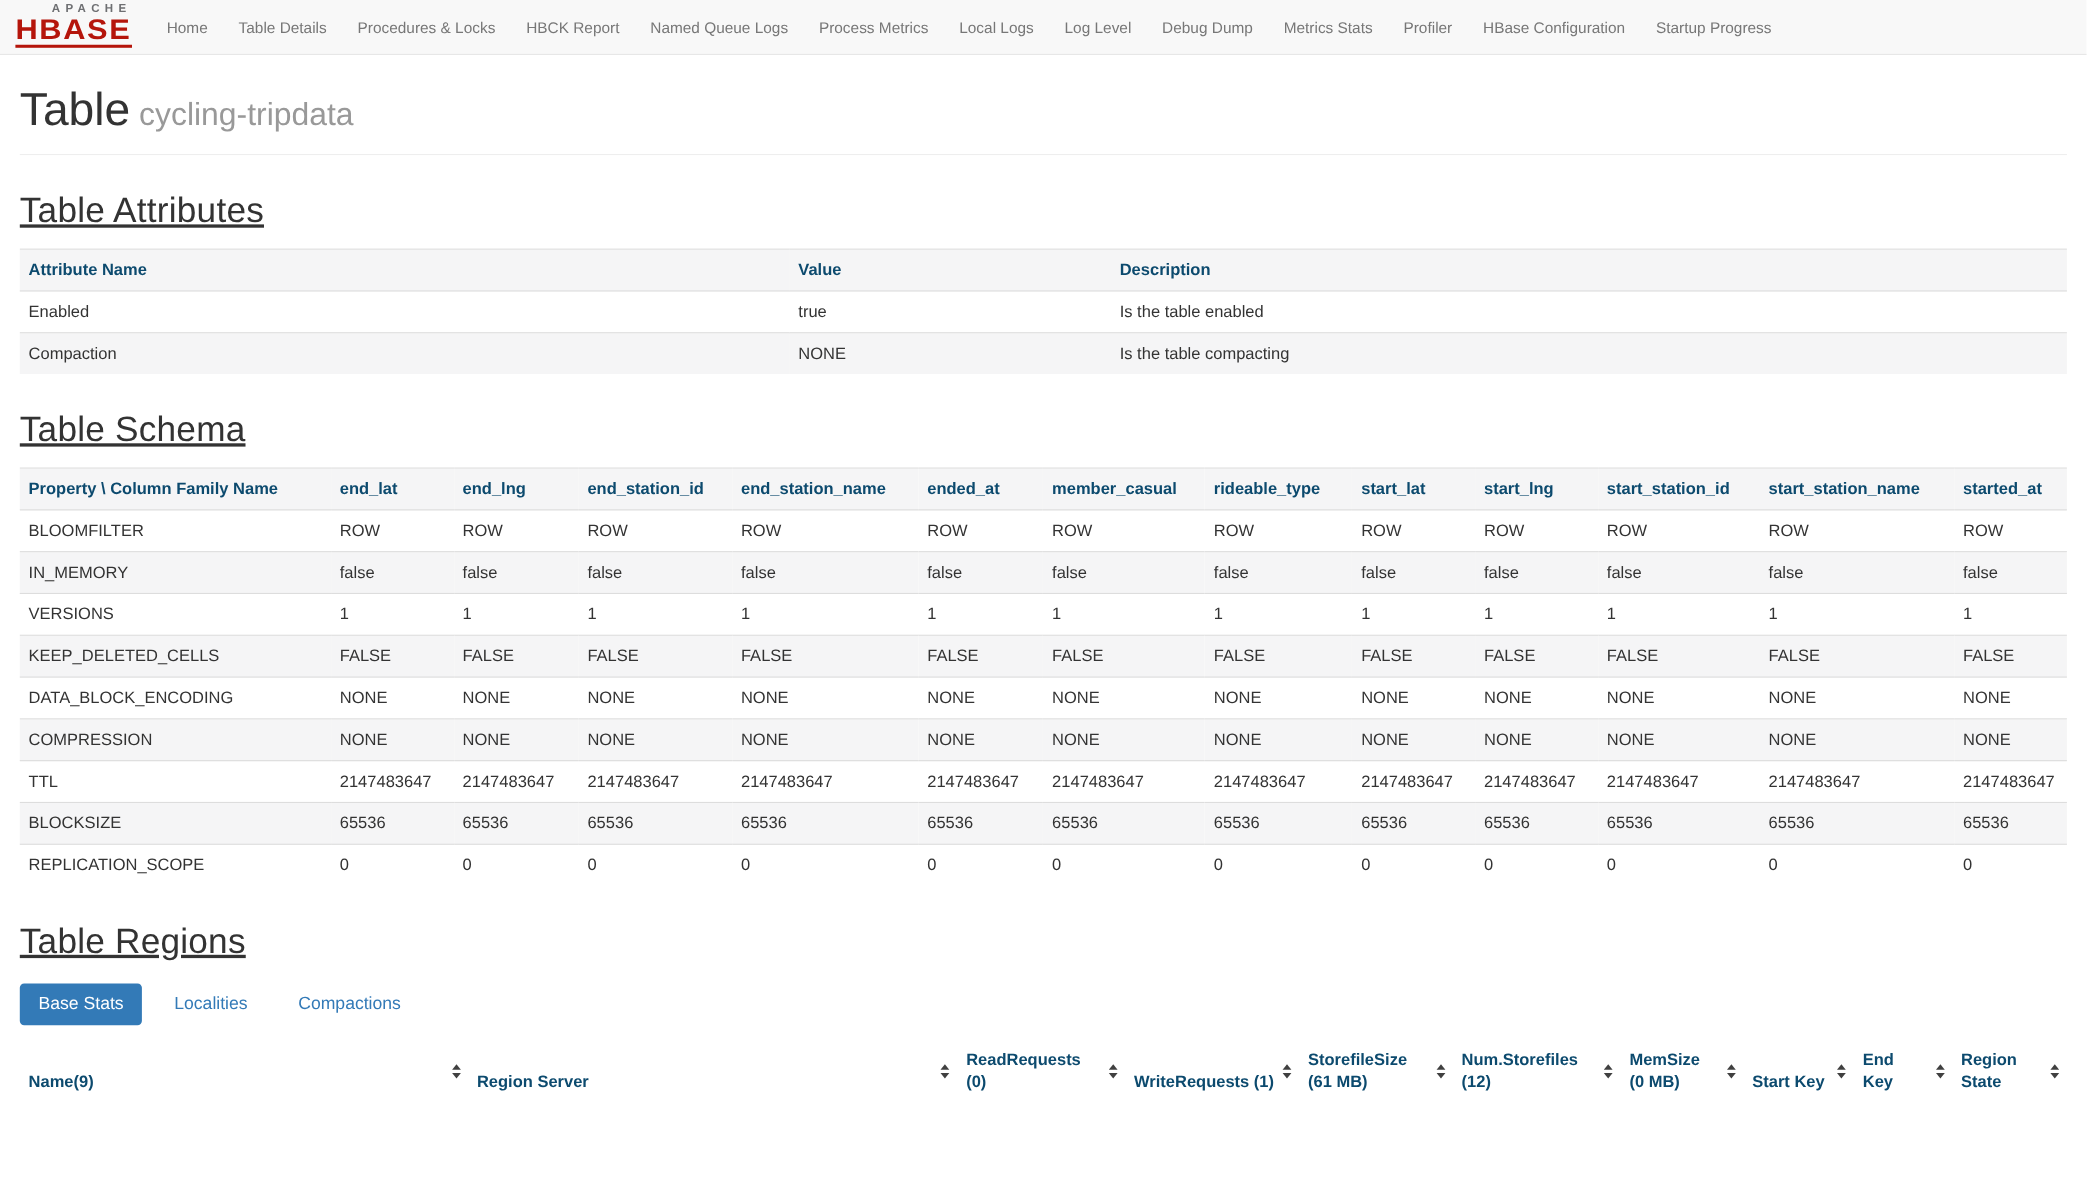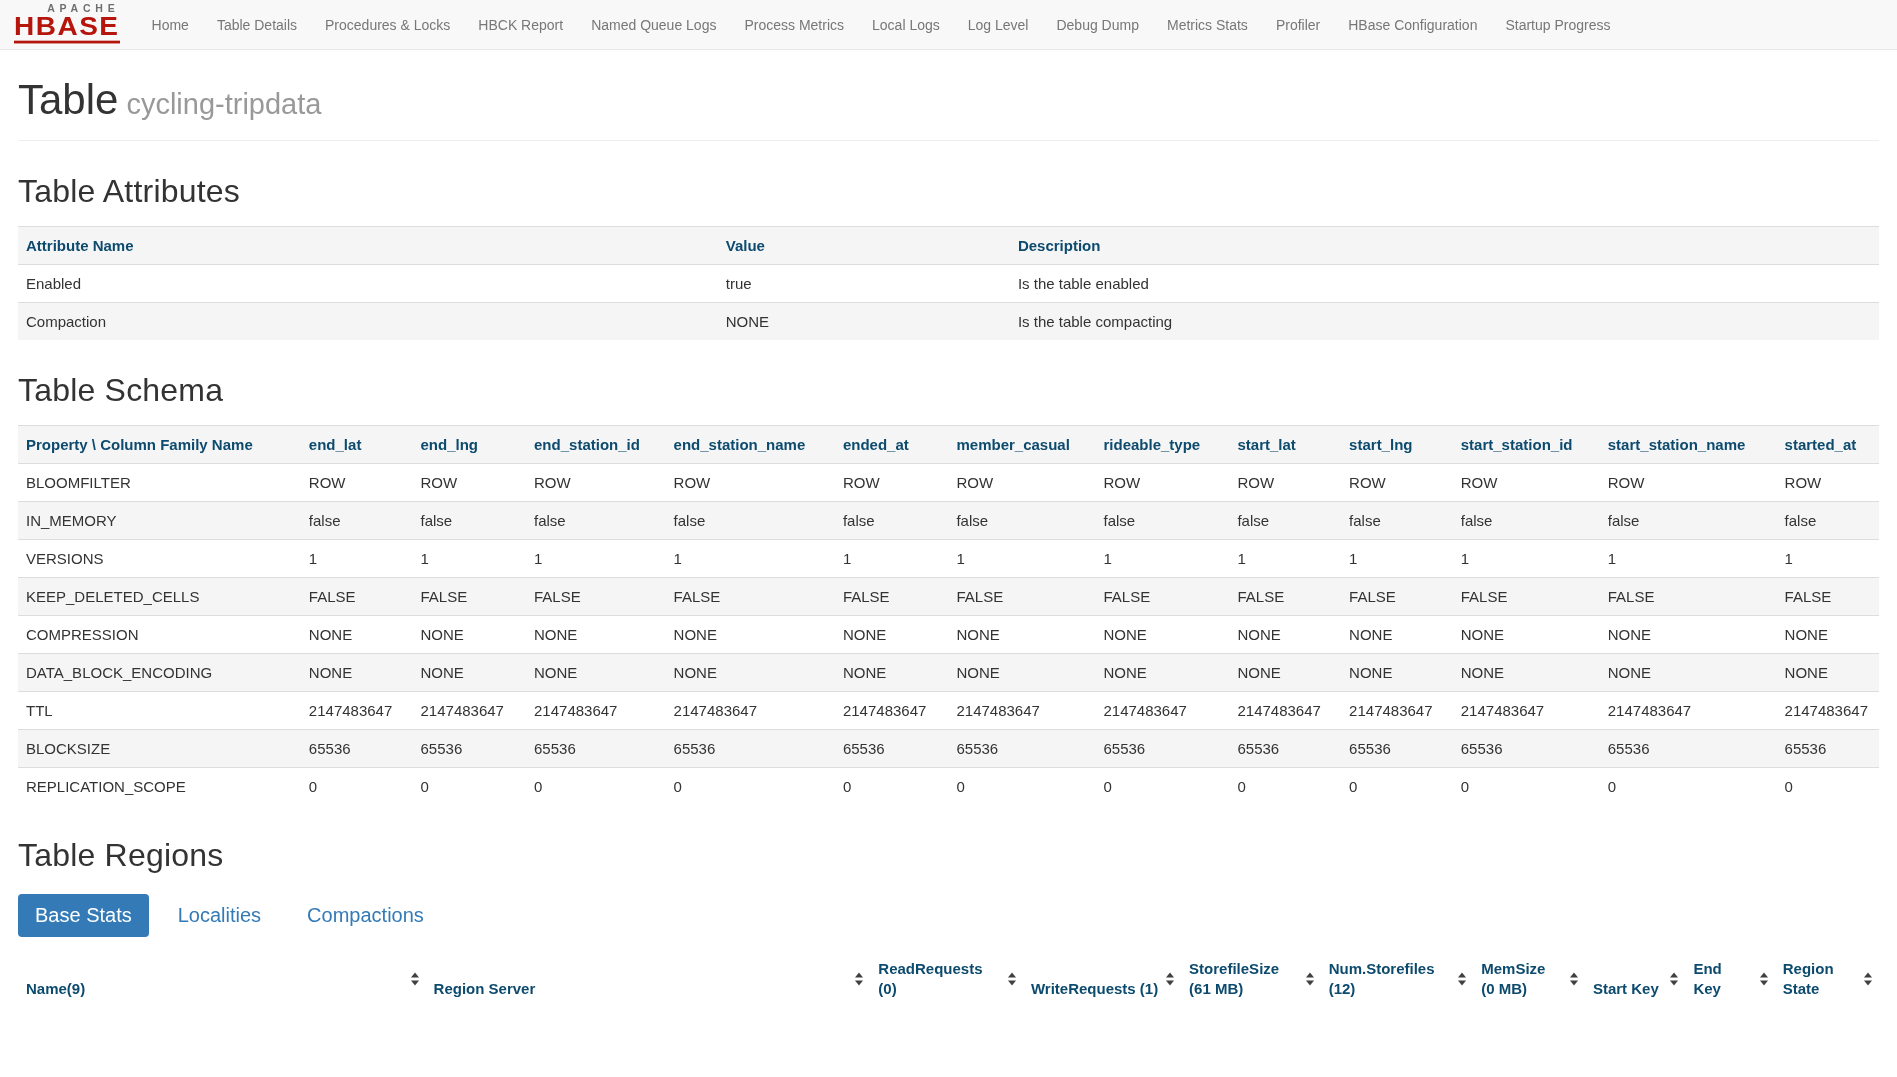--- a/index.html
+++ b/index.html
@@ -25,34 +25,34 @@
     transform: scaleY(0.92); transform-origin: top;
   }
   .nav-menu { list-style: none; display: flex; margin: 0; padding: 0 0 0 10px; }
   .nav-menu li { padding: 16px 14px; font-size: 14px; color: #777; cursor: pointer; white-space: nowrap; }
 
   
   .container { padding: 0 18px; }
   h1.page-title { font-size: 42px; font-weight: 400; margin: 26px 0 16px; color: #333; }
   h1.page-title .subtitle { font-size: 29px; color: #999; font-weight: 400; margin-left: 8px; }
   hr.title-rule { border: 0; border-top: 1px solid #eee; margin: 0; }
-  h2.section-heading { font-size: 32px; font-weight: 500; margin: 32px 0 16px; color: #333; letter-spacing: 0.2px; }
+  h2.section-heading { font-size: 32px; font-weight: 500; margin: 32px 0 16px; color: #333; letter-spacing: 0.2px; text-decoration: underline; }
 
   
   table { width: 100%; border-collapse: collapse; font-size: 15px; table-layout: fixed; }
   th, td { text-align: left; padding: 10px 8px; border-top: 1px solid #ddd; vertical-align: top; }
   thead th { font-weight: 700; color: #0c4a6e; }
   table.gray-head thead tr { background: #f5f5f6; }
   table.striped-even tbody tr:nth-child(even) { background: #f5f5f6; }
   table.no-head-border thead th { border-top: none; }
 
   
   .tabs { display: flex; align-items: center; margin: 20px 0 12px; }
   .tab {
-    padding: 10px 17px; font-size: 20px; border-radius: 4px;
+    padding: 10px 17px; font-size: 16px; border-radius: 4px;
     color: #337ab7; cursor: pointer; margin-right: 12px; white-space: nowrap;
   }
   .tab.active { background: #337ab7; color: #fff; }
 
   
   #regions-table th { position: relative; vertical-align: bottom; padding-right: 22px; cursor: pointer; line-height: 1.35; }
   .sort-icon {
     position: absolute; right: 7px; top: 50%; transform: translateY(-50%);
     display: flex; flex-direction: column; align-items: center; gap: 3px;
   }
@@ -207,36 +207,36 @@
           <td>FALSE</td>
           <td>FALSE</td>
           <td>FALSE</td>
           <td>FALSE</td>
           <td>FALSE</td>
           <td>FALSE</td>
           <td>FALSE</td>
           <td>FALSE</td>
         </tr>
         <tr>
+          <td>DATA_BLOCK_ENCODING</td>
+          <td>NONE</td>
+          <td>NONE</td>
+          <td>NONE</td>
+          <td>NONE</td>
+          <td>NONE</td>
+          <td>NONE</td>
+          <td>NONE</td>
+          <td>NONE</td>
+          <td>NONE</td>
+          <td>NONE</td>
+          <td>NONE</td>
+          <td>NONE</td>
+        </tr>
+        <tr>
           <td>COMPRESSION</td>
-          <td>NONE</td>
-          <td>NONE</td>
-          <td>NONE</td>
-          <td>NONE</td>
-          <td>NONE</td>
-          <td>NONE</td>
-          <td>NONE</td>
-          <td>NONE</td>
-          <td>NONE</td>
-          <td>NONE</td>
-          <td>NONE</td>
-          <td>NONE</td>
-        </tr>
-        <tr>
-          <td>DATA_BLOCK_ENCODING</td>
           <td>NONE</td>
           <td>NONE</td>
           <td>NONE</td>
           <td>NONE</td>
           <td>NONE</td>
           <td>NONE</td>
           <td>NONE</td>
           <td>NONE</td>
           <td>NONE</td>
           <td>NONE</td>

